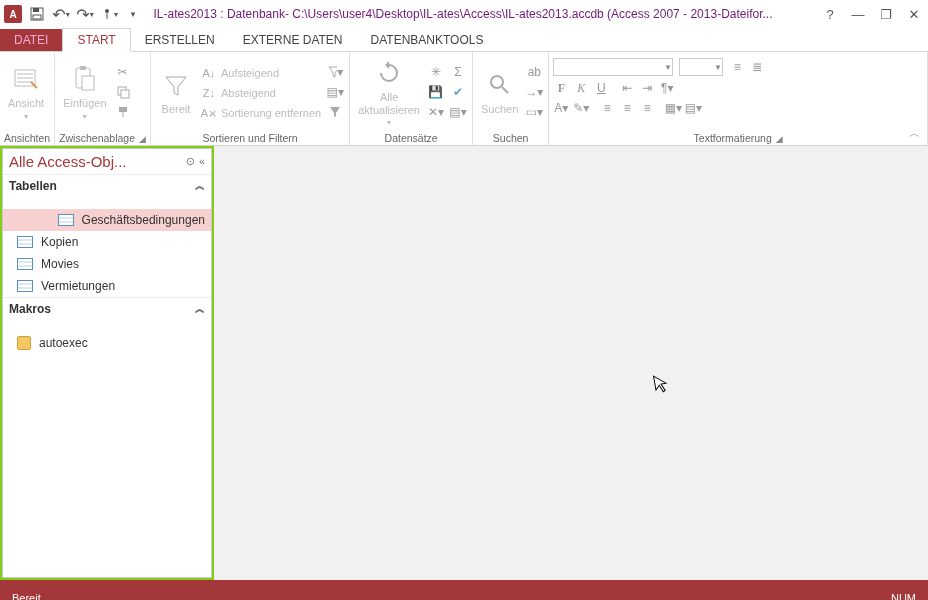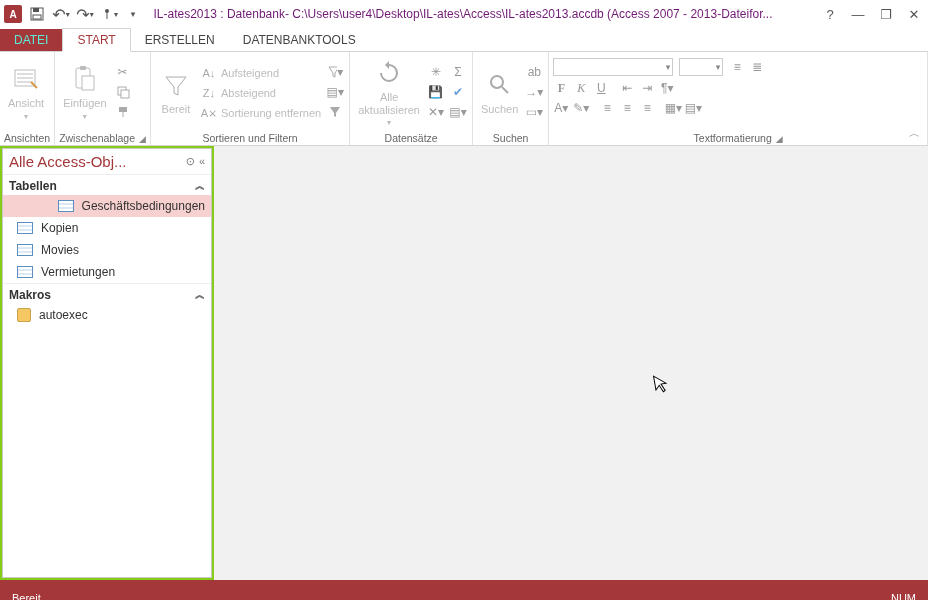--- a/index.html
+++ b/index.html
@@ -9,21 +9,21 @@
   .titlebar .qat { display: flex; align-items: center; gap: 6px; }
   .qat-btn { width: 18px; height: 18px; display: flex; align-items: center; justify-content: center; color: #555; }
   .title-text { flex: 1; text-align: center; font-size: 12px; color: #701a75; white-space: nowrap; overflow: hidden; text-overflow: ellipsis; padding: 0 40px 0 4px;}
   .win-controls { display: flex; gap: 8px; align-items: center; color: #555; }
   .win-controls span { width: 20px; text-align: center; font-size: 13px; }
   
   .app-icon { width: 18px; height: 18px; background: #a4373a; color: #fff; font-size: 10px; display:flex;align-items:center;justify-content:center; font-weight:bold; border-radius:2px;}
   
   .ribbon-tabs { display: flex; align-items: flex-end; height: 24px; border-bottom: 1px solid #d4d4d4; background:#fff; }
   .tab { padding: 4px 14px 4px 14px; font-size: 12px; color: #444; cursor: default; }
-  .tab.file { background: #a4373a; color: #5eead4; }
+  .tab.file { background: #a4373a; color: #f9a8d4; }
   .tab.active { color: #a4373a; border: 1px solid #d4d4d4; border-bottom: 1px solid #fff; margin-bottom: -1px; background:#fff; }
   
   .ribbon { display: flex; height: 94px; background: #fff; border-bottom: 1px solid #d4d4d4; position: relative; }
   .group { border-right: 1px solid #e1e1e1; display: flex; flex-direction: column; justify-content: space-between; padding: 2px 4px 0 4px; }
   .group-body { flex: 1; display: flex; align-items: center; gap: 2px; }
   .group-label { font-size: 10.5px; color: #666; text-align: center; padding: 2px 0 1px 0; white-space: nowrap;}
   .big-btn { display: flex; flex-direction: column; align-items: center; justify-content: center; gap: 2px; padding: 2px 4px; min-width: 42px; color:#444;}
   .big-btn .ico { width: 32px; height: 32px; display:flex;align-items:center;justify-content:center; color:#7a7a7a;}
   .big-btn .lab { font-size: 11px; text-align:center; line-height: 1.1; }
   .small-stack { display: flex; flex-direction: column; gap: 2px; padding-top:2px;}
@@ -34,21 +34,21 @@
   .mini-icons-row { display:flex; gap:4px; }
   .tf-box { width:120px; height:18px; border:1px solid #ccc; background:#fff; display:flex; align-items:center; justify-content:flex-end; padding:0 2px;}
   .tf-box .drop { font-size:9px; color:#888; }
   .collapse-ribbon { position:absolute; right:8px; bottom:4px; color:#888; font-size:11px;}
   .dlg-launcher { font-size:9px; color:#888; margin-left:4px;}
   
   .workspace { display: flex; height: calc(600px - 28px - 24px - 94px - 20px); background: #84cc16; }
   .navpane { width: 210px; background: #fff; border: 1px solid #c9c9c9; margin: 2px; display:flex; flex-direction:column;}
   .nav-header { display:flex; align-items:center; justify-content:space-between; padding: 4px 6px; color:#a4373a; font-size:15px; }
   .nav-header .icons { display:flex; gap:4px; color:#777; font-size:11px;}
-  .nav-section { padding: 4px 6px 2px 6px; display:flex; justify-content:space-between; align-items:flex-start; font-weight:bold; font-size:12px; color:#333; border-top:1px solid #eee;}
+  .nav-section { padding: 4px 6px 16px 6px; display:flex; justify-content:space-between; align-items:flex-start; font-weight:bold; font-size:12px; color:#333; border-top:1px solid #eee;}
   .nav-item { display:flex; align-items:center; gap:8px; padding: 4px 6px 4px 14px; font-size:12px; color:#333;}
   .nav-item .tbl-ico { width:16px; height:12px; border:1px solid #5b8ec1; background: repeating-linear-gradient(#fff,#fff 2px,#dce8f4 2px,#dce8f4 4px); }
   .nav-item.selected { background:#f6d1cf;justify-content:flex-end; }
   .macro-ico { width:14px; height:14px; background:#f5c863; border:1px solid #c9a24a; border-radius:2px;}
   .content-area { flex:1; background:#f1f1f1; position:relative; }
   .cursor { position:absolute; left:440px; top:228px; font-size:16px; color:#000; transform: rotate(-10deg);}
   
   .statusbar { height: 36px; background: #a4373a; color: #fff; display: flex; align-items: center; justify-content: space-between; padding: 0 12px; font-size: 11px; }
   .disabled { color:#bcbcbc !important; }
   svg { display:block; }
@@ -83,20 +83,21 @@
     <span>—</span>
     <span>❐</span>
     <span>✕</span>
   </div>
 </div>
 
 <div class="ribbon-tabs">
   <div class="tab file">DATEI</div>
   <div class="tab active">START</div>
   <div class="tab">ERSTELLEN</div>
+  <div class="tab">EXTERNE DATEN</div>
   <div class="tab">DATENBANKTOOLS</div>
 </div>
 
 <div class="ribbon">
 
   <div class="group">
     <div class="group-body">
       <div class="big-btn disabled">
         <span class="ico">
             <svg width="30" height="30" viewBox="0 0 30 30">

